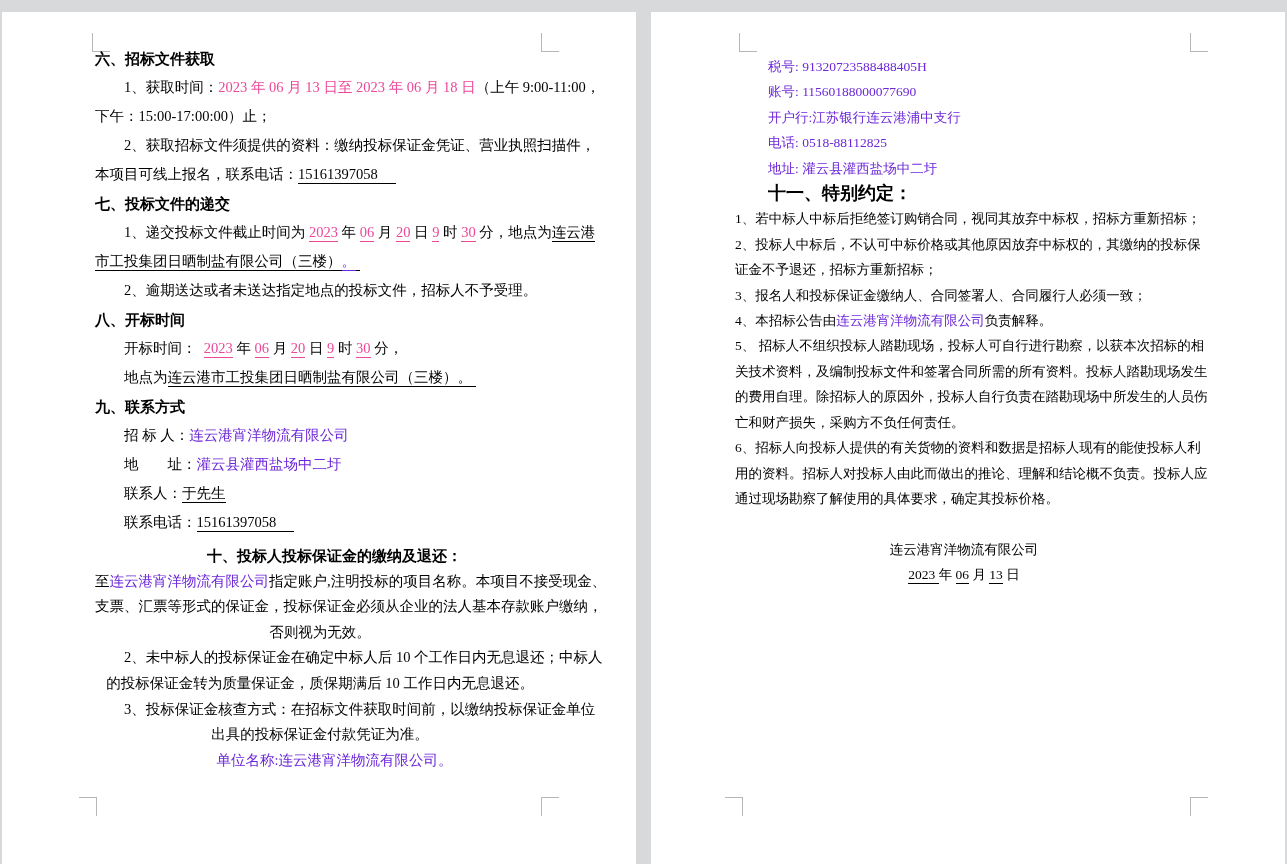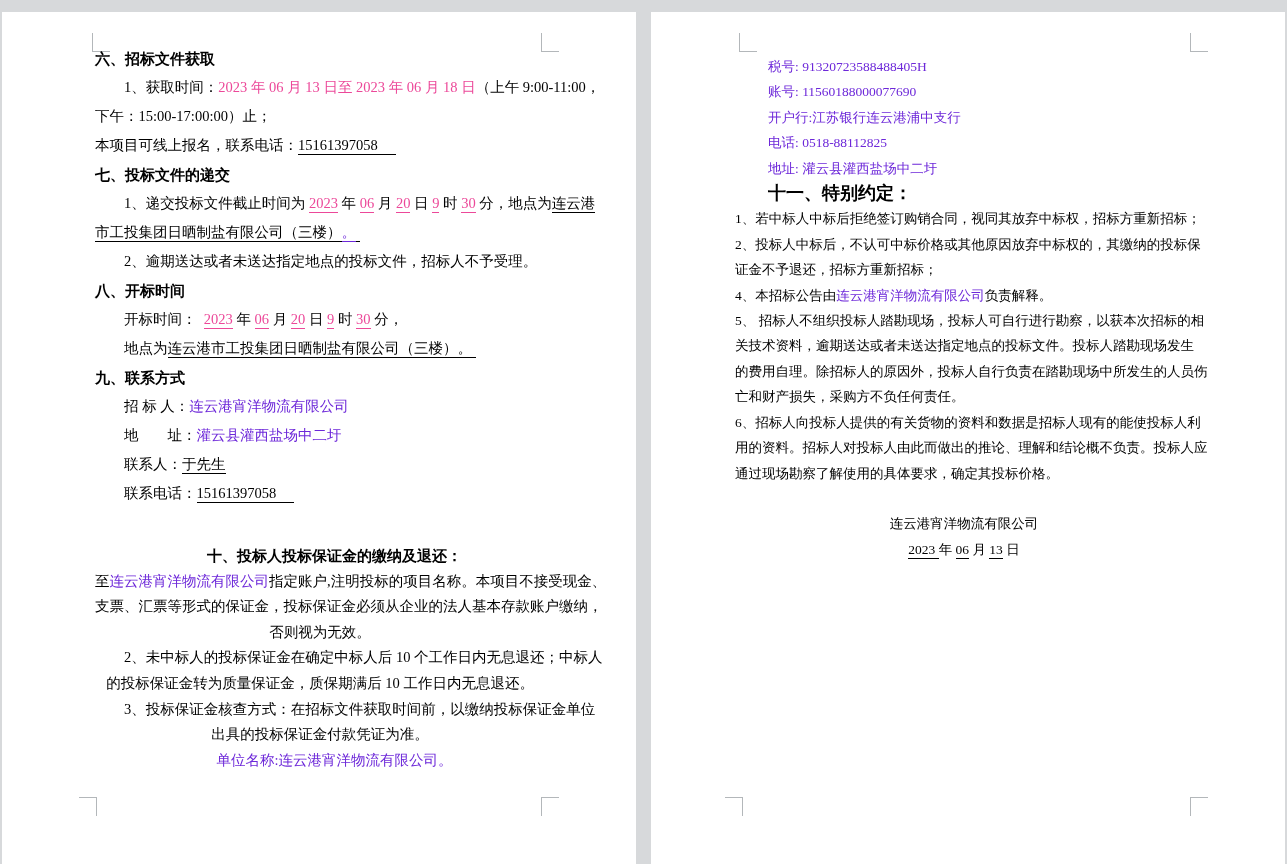--- a/index.html
+++ b/index.html
@@ -45,20 +45,21 @@
 
 <div class="page page-left">
   <div class="cm cm-tl" style="left:90px;top:21px;"></div>
   <div class="cm cm-tr" style="left:539px;top:21px;"></div>
   <div class="cm cm-bl" style="left:77px;top:785px;"></div>
   <div class="cm cm-br" style="left:539px;top:785px;"></div>
   <div class="tcol lp1">
       <div class="ln h"><span class="run">六、招标文件获取</span></div>
       <div class="ln ind"><span class="run">1、获取时间：</span><span class="run red">2023 年 06 月 13 日至 2023 年 06 月 18 日</span><span class="run">（上午 9:00-11:00，</span></div>
       <div class="ln"><span class="run">下午：15:00-17:00:00）止；</span></div>
+      <div class="ln ind"><span class="run">2、获取招标文件须提供的资料：缴纳投标保证金凭证、营业执照扫描件，</span></div>
       <div class="ln"><span class="run">本项目可线上报名，联系电话：</span><span class="run u">15161397058　 </span></div>
       <div class="ln h"><span class="run">七、投标文件的递交</span></div>
       <div class="ln ind"><span class="run">1、递交投标文件截止时间为 </span><span class="run red u">2023</span><span class="run"> 年 </span><span class="run red u">06</span><span class="run"> 月 </span><span class="run red u">20</span><span class="run"> 日 </span><span class="run red u">9</span><span class="run"> 时 </span><span class="run red u">30</span><span class="run"> 分，地点为</span><span class="run u">连云港</span></div>
       <div class="ln"><span class="run u">市工投集团日晒制盐有限公司（三楼）</span><span class="run blue u">。</span><span class="run u"> </span></div>
       <div class="ln ind"><span class="run">2、逾期送达或者未送达指定地点的投标文件，招标人不予受理。</span></div>
       <div class="ln h"><span class="run">八、开标时间</span></div>
       <div class="ln ind"><span class="run">开标时间：  </span><span class="run red u">2023</span><span class="run"> 年 </span><span class="run red u">06</span><span class="run"> 月 </span><span class="run red u">20</span><span class="run"> 日 </span><span class="run red u">9</span><span class="run"> 时 </span><span class="run red u">30</span><span class="run"> 分，</span></div>
       <div class="ln ind"><span class="run">地点为</span><span class="run u">连云港市工投集团日晒制盐有限公司（三楼）。 </span></div>
       <div class="ln h"><span class="run">九、联系方式</span></div>
       <div class="ln ind"><span class="run">招 标 人：</span><span class="run blue">连云港宵洋物流有限公司</span></div>
@@ -87,23 +88,24 @@
   <div class="tcol rp1">
       <div class="ln ind"><span class="run blue">税号: 91320723588488405H</span></div>
       <div class="ln ind"><span class="run blue">账号: 11560188000077690</span></div>
       <div class="ln ind"><span class="run blue">开户行:江苏银行连云港浦中支行</span></div>
       <div class="ln ind"><span class="run blue">电话: 0518-88112825</span></div>
       <div class="ln ind"><span class="run blue">地址: 灌云县灌西盐场中二圩</span></div>
       <div class="ln h ind"><span class="run">十一、特别约定：</span></div>
       <div class="ln"><span class="run">1、若中标人中标后拒绝签订购销合同，视同其放弃中标权，招标方重新招标；</span></div>
       <div class="ln"><span class="run">2、投标人中标后，不认可中标价格或其他原因放弃中标权的，其缴纳的投标保</span></div>
       <div class="ln"><span class="run">证金不予退还，招标方重新招标；</span></div>
+      <div class="ln"><span class="run">3、报名人和投标保证金缴纳人、合同签署人、合同履行人必须一致；</span></div>
       <div class="ln"><span class="run">4、本招标公告由</span><span class="run blue">连云港宵洋物流有限公司</span><span class="run">负责解释。</span></div>
       <div class="ln"><span class="run">5、 招标人不组织投标人踏勘现场，投标人可自行进行勘察，以获本次招标的相</span></div>
-      <div class="ln"><span class="run">关技术资料，逾期送达或者未送达指定地点的投标文件。投标人踏勘现场发生</span></div>
+      <div class="ln"><span class="run">关技术资料，及编制投标文件和签署合同所需的所有资料。投标人踏勘现场发生</span></div>
       <div class="ln"><span class="run">的费用自理。除招标人的原因外，投标人自行负责在踏勘现场中所发生的人员伤</span></div>
       <div class="ln"><span class="run">亡和财产损失，采购方不负任何责任。</span></div>
       <div class="ln"><span class="run">6、招标人向投标人提供的有关货物的资料和数据是招标人现有的能使投标人利</span></div>
       <div class="ln"><span class="run">用的资料。招标人对投标人由此而做出的推论、理解和结论概不负责。投标人应</span></div>
       <div class="ln"><span class="run">通过现场勘察了解使用的具体要求，确定其投标价格。</span></div>
       <div class="ln"><span class="run">&nbsp;</span></div>
       <div class="ln center"><span class="run">连云港宵洋物流有限公司</span></div>
       <div class="ln center"><span class="run u">2023 </span><span class="run">年 </span><span class="run u">06</span><span class="run"> 月 </span><span class="run u">13</span><span class="run"> 日</span></div>
     </div>
 </div>

